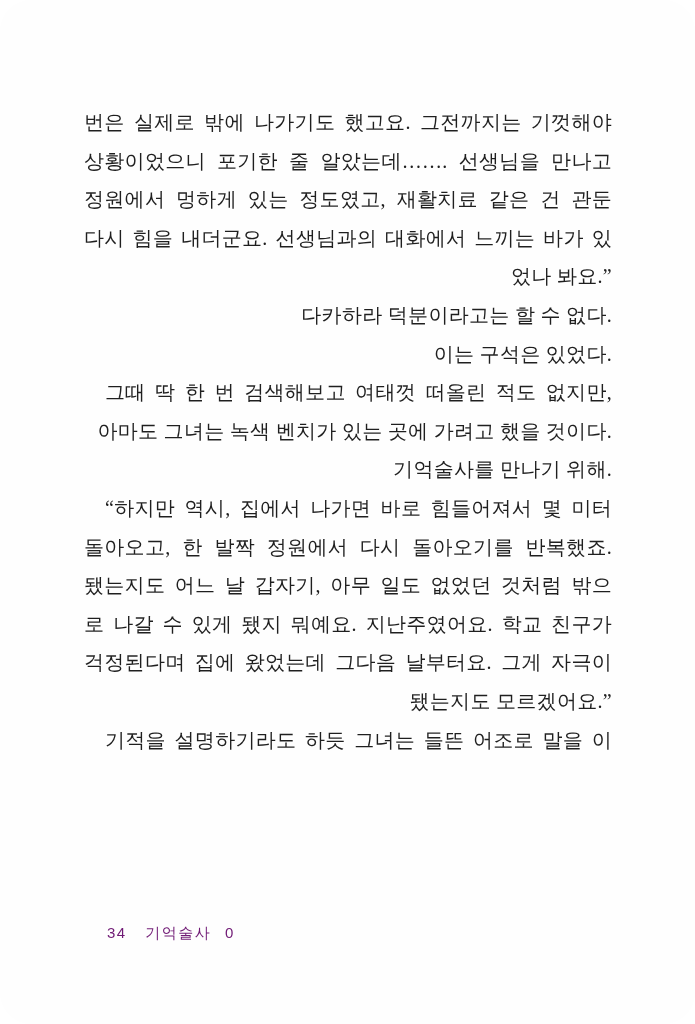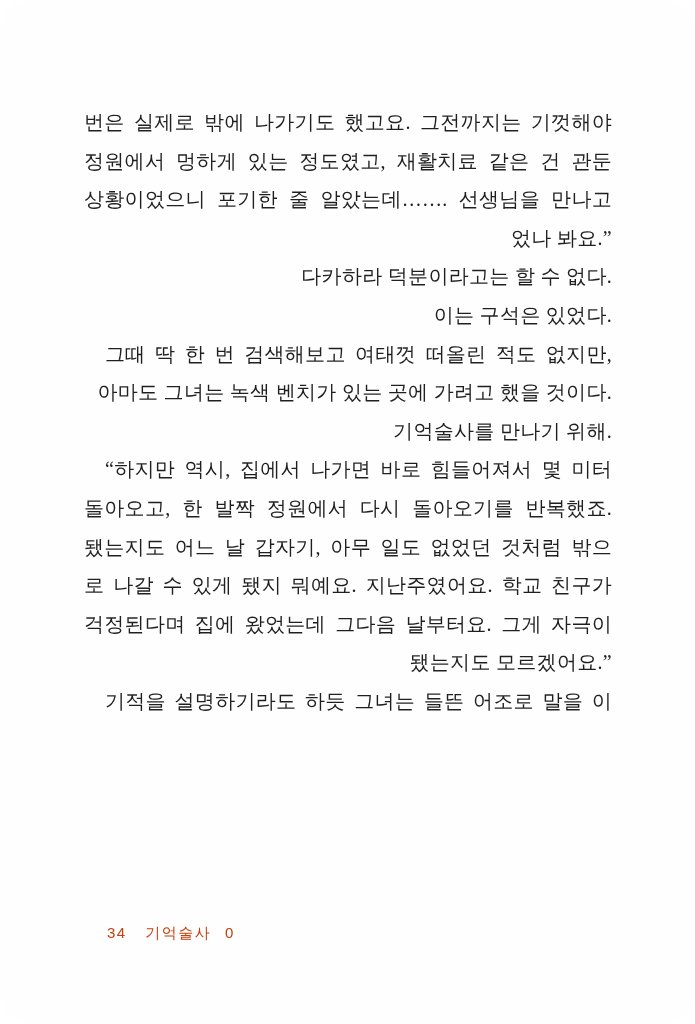--- a/index.html
+++ b/index.html
@@ -39,21 +39,21 @@
   }
   .line.indent {
     padding-left: 21px;
   }
   .footer {
     position: absolute;
     left: 107px;
     top: 924px;
     font-size: 15px;
     letter-spacing: 1.5px;
-    color: #c2410c;
+    color: #701a75;
     font-family: "Liberation Sans", "DejaVu Sans", sans-serif;
   }
   .footer .page-number {
     display: inline-block;
   }
   .footer .book-title {
     display: inline-block;
     margin-left: 13px;
   }
   .footer .volume-number {
@@ -61,22 +61,23 @@
     margin-left: 8px;
   }
 </style>
 </head>
 <body>
 
 <div class="page">
 
   <div class="text-block">
     <div class="line just">번은 실제로 밖에 나가기도 했고요. 그전까지는 기껏해야</div>
+    <div class="line just">상황이었으니 포기한 줄 알았는데……. 선생님을 만나고</div>
     <div class="line just">정원에서 멍하게 있는 정도였고, 재활치료 같은 건 관둔</div>
-    <div class="line just">상황이었으니 포기한 줄 알았는데……. 선생님을 만나고</div>
+    <div class="line just">다시 힘을 내더군요. 선생님과의 대화에서 느끼는 바가 있</div>
     <div class="line">었나 봐요.”</div>
     <div class="line indent">다카하라 덕분이라고는 할 수 없다.</div>
     <div class="line">이는 구석은 있었다.</div>
     <div class="line indent just">그때 딱 한 번 검색해보고 여태껏 떠올린 적도 없지만,</div>
     <div class="line">아마도 그녀는 녹색 벤치가 있는 곳에 가려고 했을 것이다.</div>
     <div class="line indent">기억술사를 만나기 위해.</div>
     <div class="line indent just">“하지만 역시, 집에서 나가면 바로 힘들어져서 몇 미터</div>
     <div class="line just">돌아오고, 한 발짝 정원에서 다시 돌아오기를 반복했죠.</div>
     <div class="line just">됐는지도 어느 날 갑자기, 아무 일도 없었던 것처럼 밖으</div>
     <div class="line just">로 나갈 수 있게 됐지 뭐예요. 지난주였어요. 학교 친구가</div>

